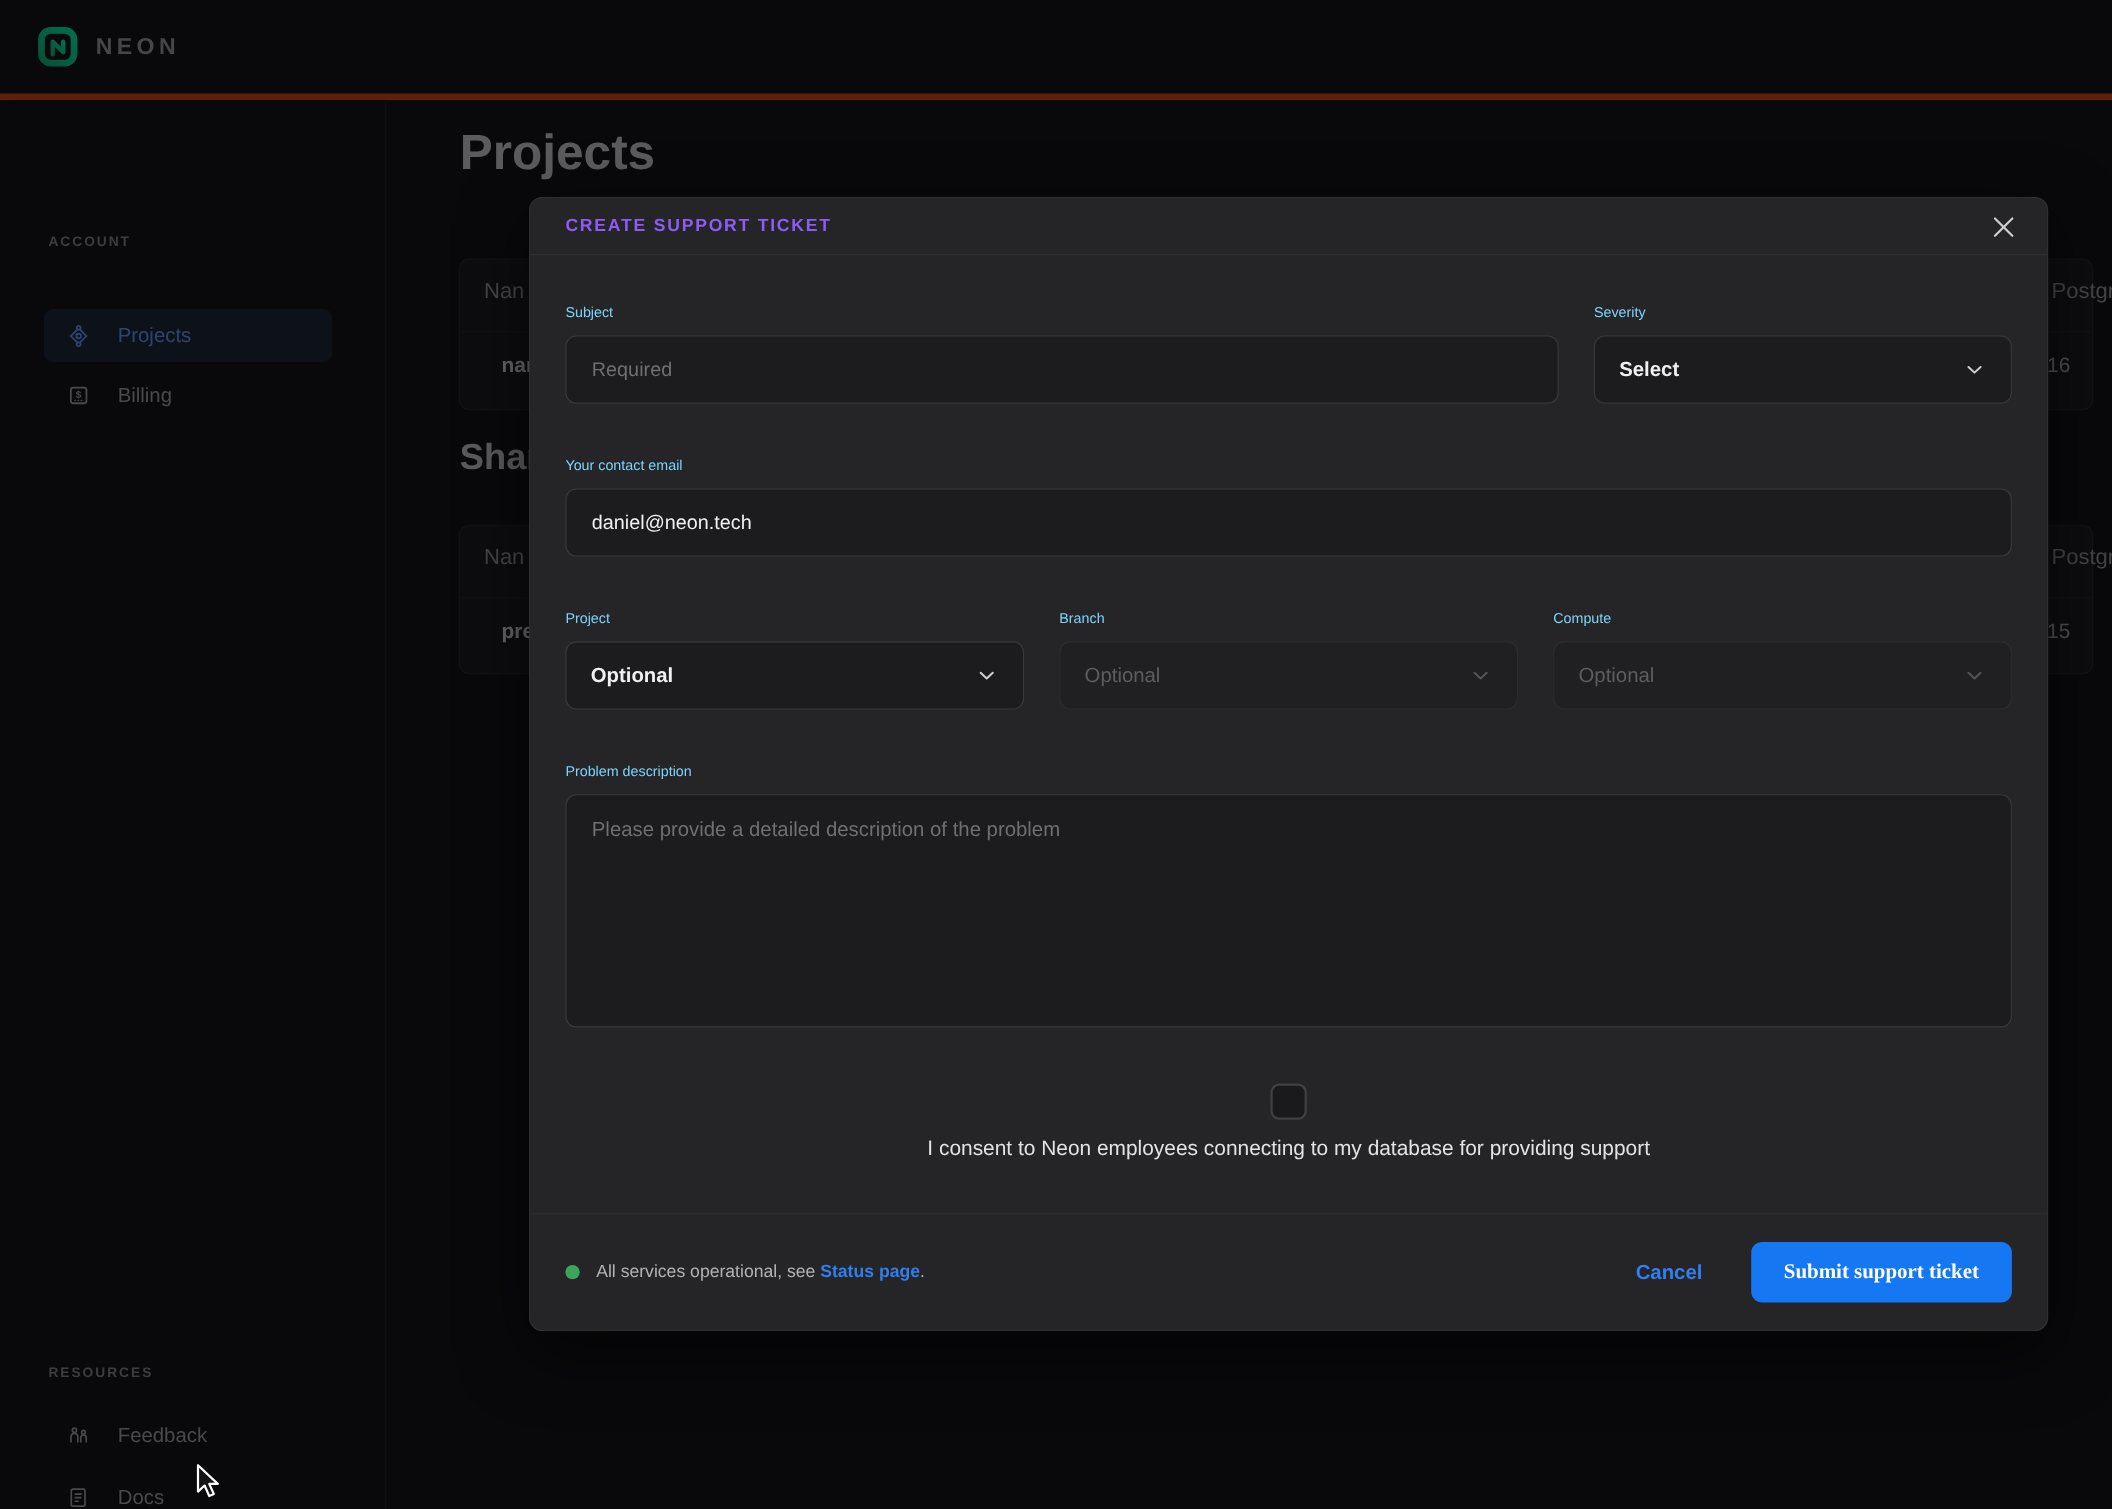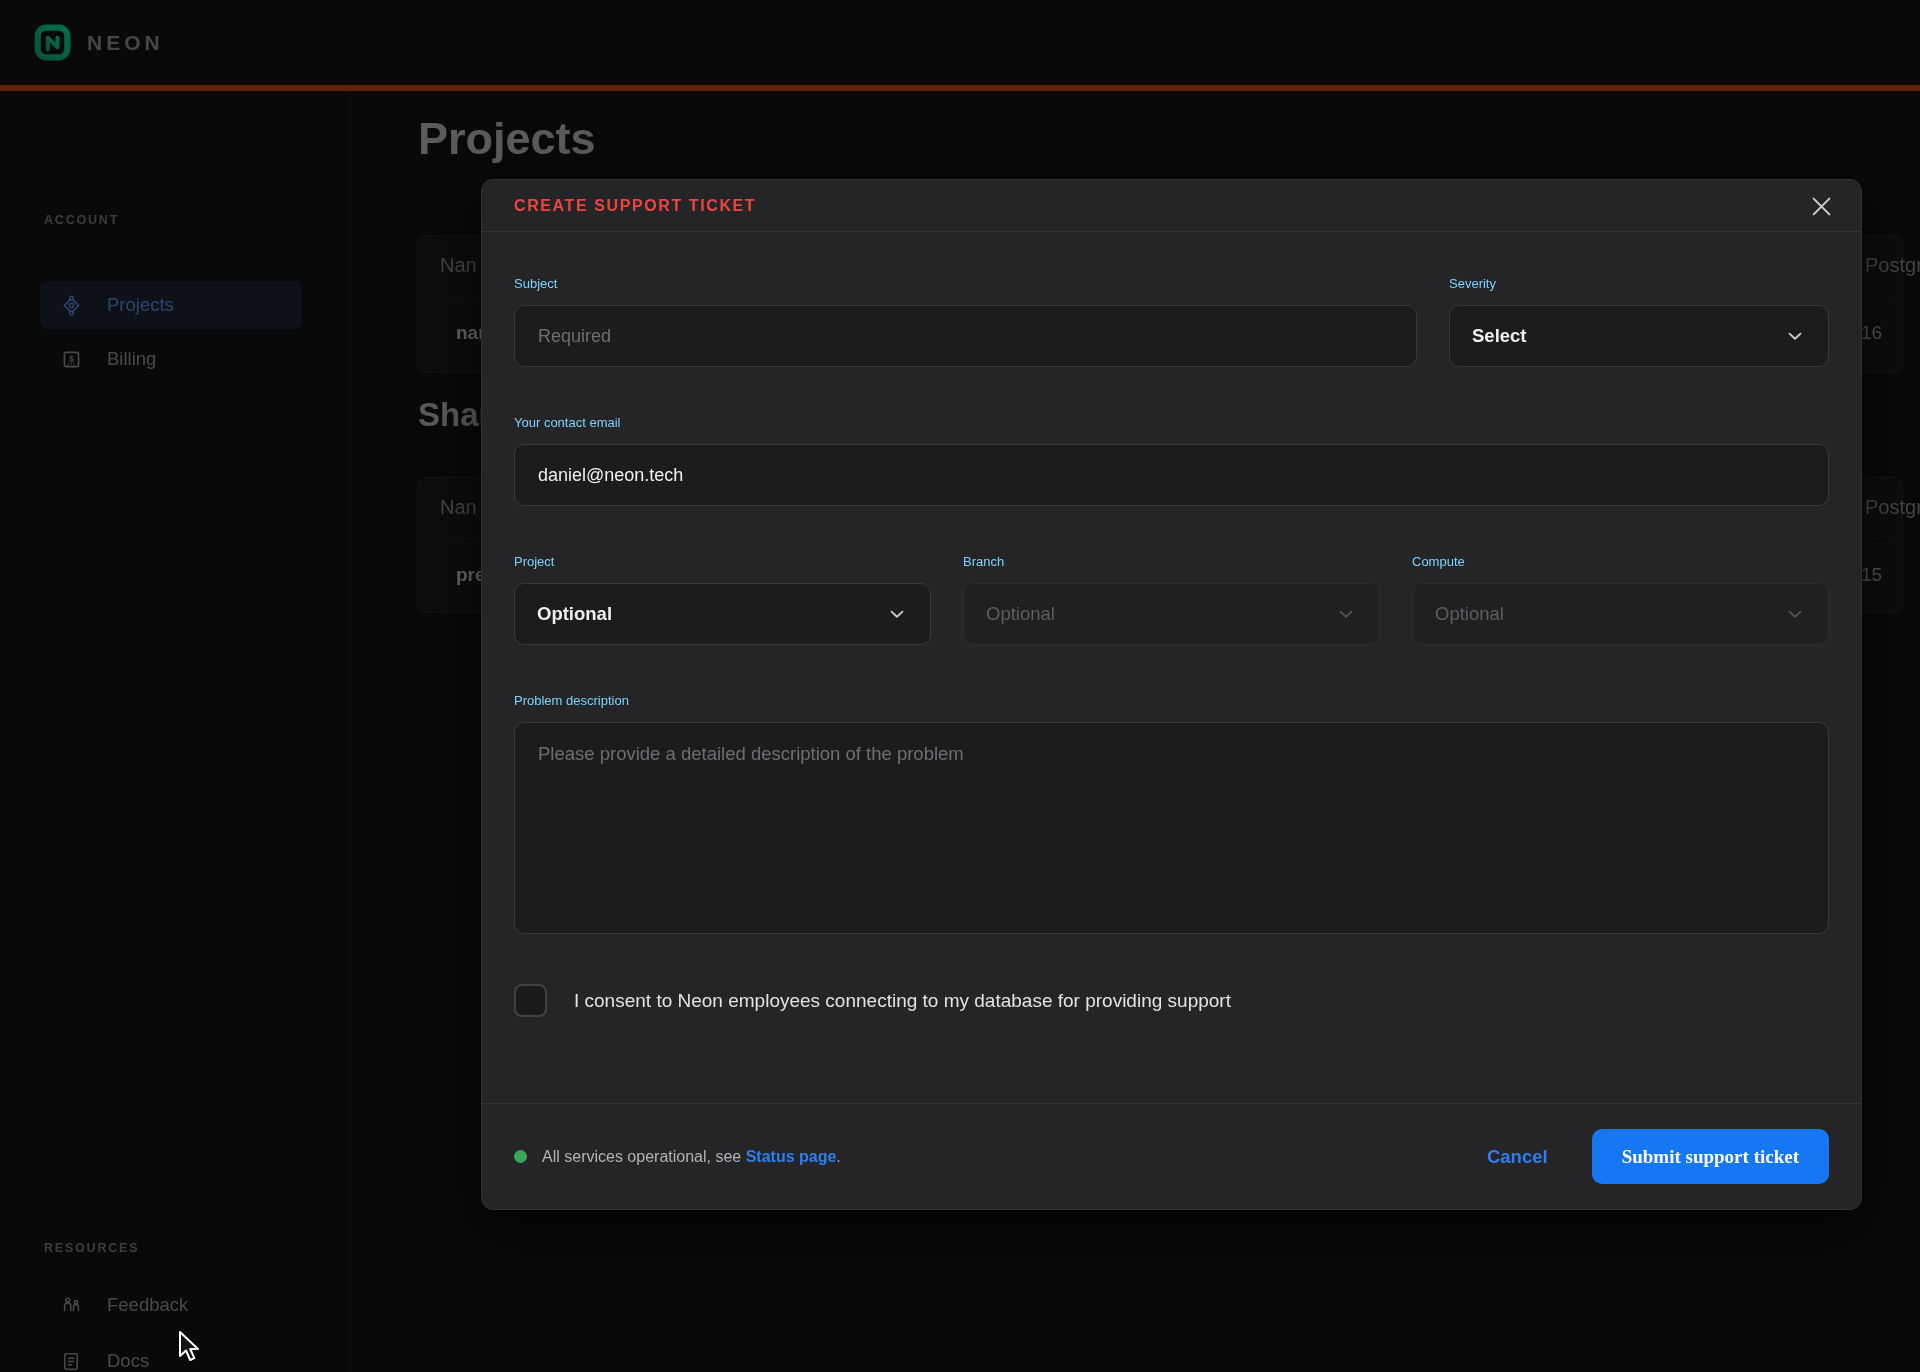--- a/index.html
+++ b/index.html
@@ -40,42 +40,42 @@
   .card .row{height:70px;position:relative;}
   .card .row .cell-name{position:absolute;left:38px;top:20px;font-size:19px;font-weight:700;color:#d4d4d7;}
   .card .row .cell-pg{position:absolute;left:1443px;top:20px;font-size:19px;color:#a7a7ab;}
 
   
   .overlay{position:absolute;inset:0;background:rgba(2,2,4,0.52);z-index:50;}
 
   
   .modal{position:absolute;left:481px;top:179px;width:1381px;height:1031px;background:#252527;border:1px solid #313134;border-radius:12px;z-index:100;box-shadow:0 20px 60px rgba(0,0,0,.6);}
   .modal-hdr{height:52px;border-bottom:1px solid #343437;display:flex;align-items:center;padding:0 32px;position:relative;}
-  .modal-title{font-size:16px;font-weight:600;letter-spacing:1.6px;color:#ef4444;}
+  .modal-title{font-size:16px;font-weight:600;letter-spacing:1.6px;color:#8b5cf6;}
   .modal-close{position:absolute;right:26px;top:13px;width:27px;height:27px;cursor:pointer;color:#cdcdd0;display:flex;}
   .modal-close svg{width:100%;height:100%;}
   .modal-body{padding:44px 32px 0;}
   .field-label{font-size:13px;color:#7dd3fc;margin-bottom:14px;}
   .text-input{width:100%;height:62px;background:#1c1c1e;border:1px solid #39393c;border-radius:10px;color:#f0f0f2;font-size:18px;padding:0 23px;outline:none;font-family:inherit;}
   .text-input::placeholder{color:#6f6f73;}
   .select{height:62px;background:#1c1c1e;border:1px solid #39393c;border-radius:10px;display:flex;align-items:center;justify-content:space-between;padding:12px 22px;cursor:pointer;}
   .select .value{font-size:18.5px;font-weight:600;color:#f0f0f2;}
   .select .chev{width:22px;height:22px;color:#cfcfd2;display:flex;}
   .select .chev svg{width:100%;height:100%;}
   .select.disabled{background:#202023;border-color:#2d2d30;cursor:default;}
   .select.disabled .value{color:#5d5d61;font-weight:400;}
   .select.disabled .chev{color:#545458;}
   .row-a{display:flex;gap:32px;}
   .row-a .grp-subject{flex:1;}
   .row-a .grp-severity{width:380px;flex:none;}
   .row-gap{margin-top:48px;}
   .row-c{display:grid;grid-template-columns:1fr 1fr 1fr;gap:32px;}
   .textarea{width:100%;height:212px;background:#1c1c1e;border:1px solid #39393c;border-radius:10px;color:#f0f0f2;font-size:18.5px;padding:20px 23px;resize:none;outline:none;font-family:inherit;}
   .textarea::placeholder{color:#6f6f73;}
-  .consent{margin-top:46px;display:flex;align-items:center;gap:27px;}
+  .consent{margin-top:46px;display:flex;align-items:center;gap:16px;flex-direction:column;}
   .checkbox{width:33px;height:33px;border:2px solid #414144;background:#1a1a1c;border-radius:8px;flex:none;cursor:pointer;}
   .consent .lbl{font-size:19px;color:#e3e3e6;}
   .modal-ftr{position:absolute;left:0;right:0;bottom:0;height:106px;border-top:1px solid #343437;display:flex;align-items:center;justify-content:space-between;padding:0 32px;border-radius:0 0 12px 12px;}
   .status{display:flex;align-items:center;gap:15px;font-size:16px;color:#b3b3b6;}
   .status .dot{width:13px;height:13px;border-radius:50%;background:var(--status-green);flex:none;}
   .status a{color:var(--link-blue);font-weight:600;text-decoration:none;cursor:pointer;}
   .ftr-actions{display:flex;align-items:center;gap:44px;}
   .cancel-btn{font-size:18.5px;font-weight:600;color:var(--link-blue);background:none;border:none;cursor:pointer;font-family:inherit;}
   .submit-btn{height:55px;padding:0 30px;background:var(--accent-blue);border:none;border-radius:10px;color:#fff;font-size:19px;font-weight:700;cursor:pointer;font-family:Liberation Serif, serif;}
 

